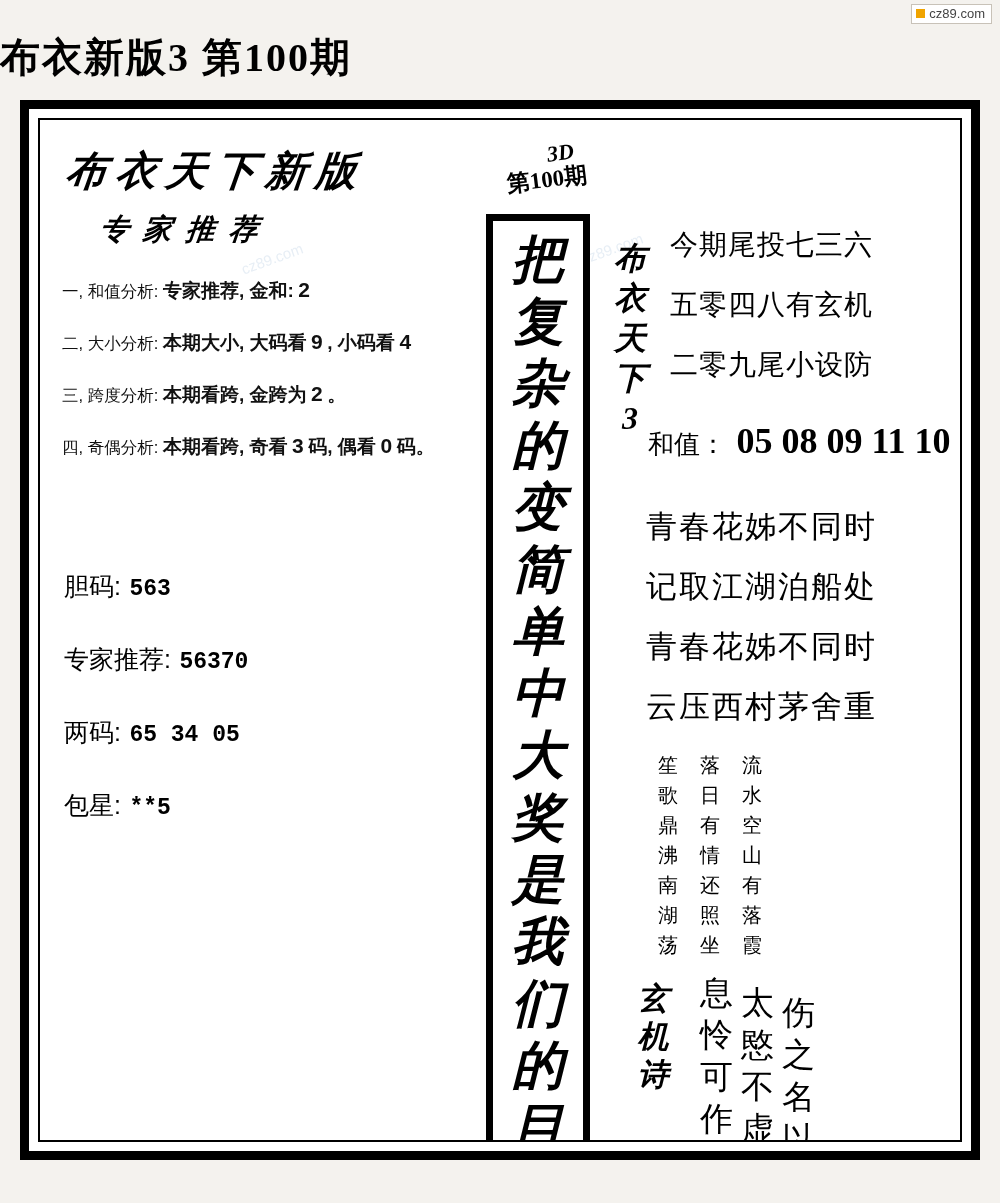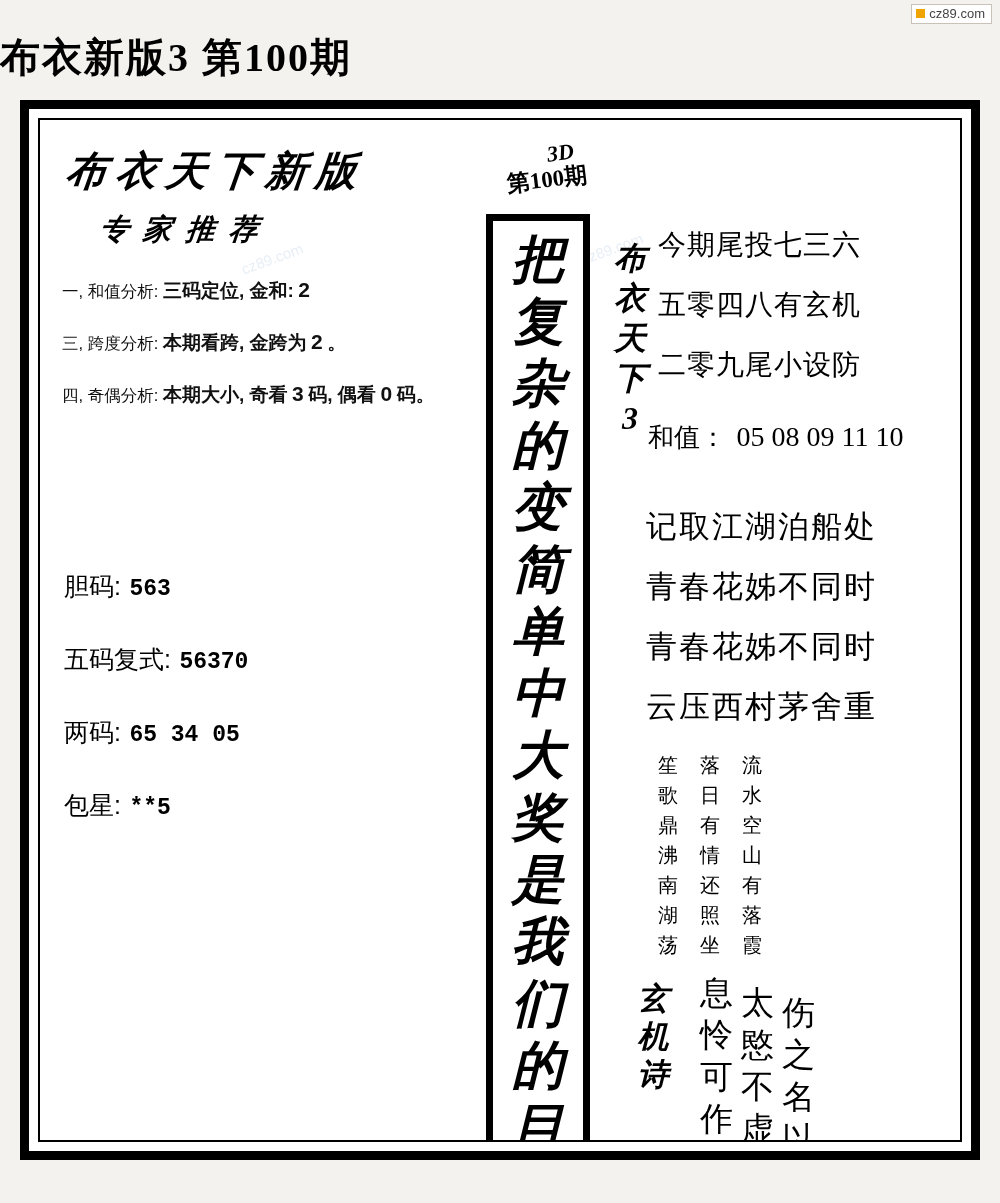--- a/index.html
+++ b/index.html
@@ -229,21 +229,21 @@
   
   .right-col {
     position: absolute;
     left: 600px;
     top: 0;
     width: 330px;
     height: 100%;
   }
   .tips {
     position: absolute;
-    left: 18px;
+    left: 30px;
     top: 106px;
     width: 310px;
   }
   .tips .line {
     font-family: "Liberation Serif", serif;
     font-size: 28px;
     font-weight: 500;
     color: #000;
     margin-bottom: 22px;
     letter-spacing: 1px;
@@ -252,22 +252,22 @@
   .sumline {
     position: absolute;
     left: 8px;
     top: 300px;
     font-family: "Liberation Serif", serif;
     font-size: 26px;
     color: #000;
     white-space: nowrap;
   }
   .sumline .vals {
-    font-weight: normal;
-    font-size: 28px;
+    font-weight: bold;
+    font-size: 36px;
     margin-left: 4px;
   }
   .poem {
     position: absolute;
     left: 6px;
     top: 386px;
     width: 320px;
   }
   .poem .pl {
     font-family: "Liberation Serif", serif;
@@ -363,48 +363,56 @@
       <div class="wm-diag" style="left:450px; top:760px;">cz89.com</div>
 
       <div class="left-col">
         <div class="brush-title">布衣天下新版</div>
         <div class="brush-sub">专家推荐</div>
 
         <div class="analysis">
           <div class="row">
             <span class="lead">一,</span>
             <span class="lead">和值分析:</span>
-            <span class="bold">三码定位, 金和:</span>
+            <span class="bold">专家推荐, 金和:</span>
             <span class="num">2</span>
+          </div>
+          <div class="row">
+            <span class="lead">二,</span>
+            <span class="lead">大小分析:</span>
+            <span class="bold">本期大小, 大码看</span>
+            <span class="num">9</span>
+            <span class="bold">, 小码看</span>
+            <span class="num">4</span>
           </div>
           <div class="row">
             <span class="lead">三,</span>
             <span class="lead">跨度分析:</span>
             <span class="bold">本期看跨, 金跨为</span>
             <span class="num">2</span>
             <span class="bold">。</span>
           </div>
           <div class="row">
             <span class="lead">四,</span>
             <span class="lead">奇偶分析:</span>
-            <span class="bold">本期大小, 奇看</span>
+            <span class="bold">本期看跨, 奇看</span>
             <span class="num">3</span>
             <span class="bold">码, 偶看</span>
             <span class="num">0</span>
             <span class="bold">码。</span>
           </div>
         </div>
 
         <div class="picks">
           <div class="prow">
             <span class="plabel">胆码:</span>
             <span class="pval">563</span>
           </div>
           <div class="prow">
-            <span class="plabel">五码复式:</span>
+            <span class="plabel">专家推荐:</span>
             <span class="pval">56370</span>
           </div>
           <div class="prow">
             <span class="plabel">两码:</span>
             <span class="pval">65 34 05</span>
           </div>
           <div class="prow">
             <span class="plabel">包星:</span>
             <span class="pval">**5</span>
           </div>
@@ -452,22 +460,22 @@
           <div class="line">五零四八有玄机</div>
           <div class="line">二零九尾小设防</div>
         </div>
 
         <div class="sumline">
           <span>和值：</span>
           <span class="vals">05 08 09 11 10</span>
         </div>
 
         <div class="poem">
+          <div class="pl">青春花姊不同时</div>
           <div class="pl">记取江湖泊船处</div>
-          <div class="pl">青春花姊不同时</div>
           <div class="pl">青春花姊不同时</div>
           <div class="pl">云压西村茅舍重</div>
         </div>
 
         <div class="vpoem">
           <div class="vcol">
             <span>流</span>
             <span>水</span>
             <span>空</span>
             <span>山</span>

